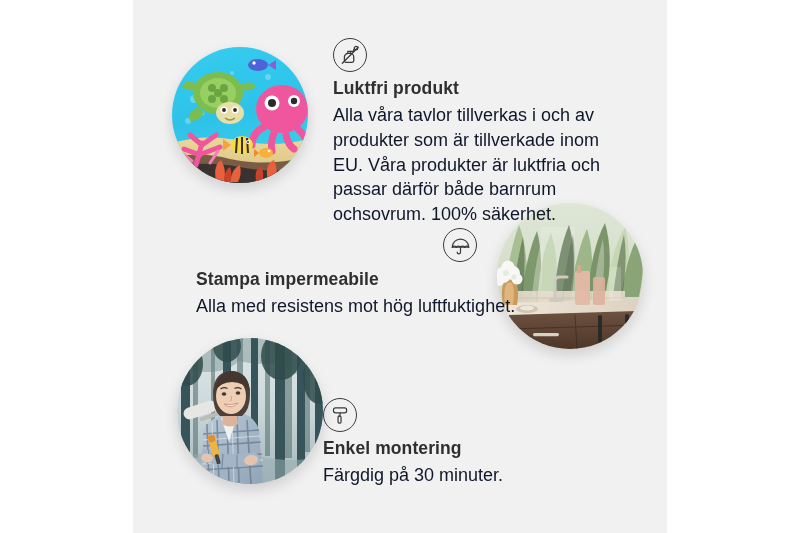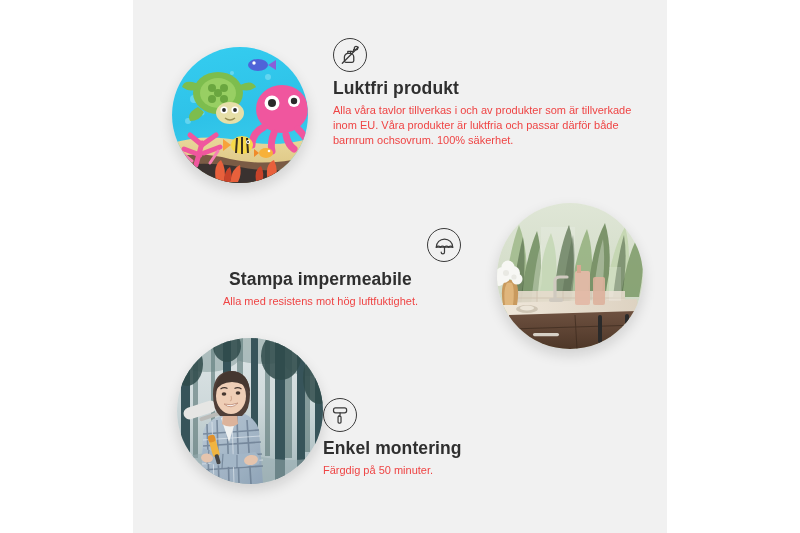--- a/index.html
+++ b/index.html
@@ -61,31 +61,31 @@
 
   .feat-title {
     font-size: 17.5px;
     font-weight: bold;
     color: #2f2f2f;
     margin: 6px 0 4px 0;
     letter-spacing: 0.1px;
     white-space: nowrap;
   }
   .feat-desc {
-    font-size: 11px;
+    font-size: 18px;
     line-height: 1.38;
-    color: #ef4444;
+    color: #0f172a;
   }
 
   
   #feature-odourless { left: 333px; top: 38px; width: 300px; }
   #feature-odourless .icon-circle { margin-left: 0; }
 
   
-  #feature-waterproof { left: 180px; top: 228px; width: 281px; text-align: center; }
+  #feature-waterproof { left: 196px; top: 228px; width: 281px; text-align: left; }
   #feature-waterproof .icon-wrap { display: flex; justify-content: flex-end; }
   #feature-waterproof .feat-title { margin-top: 7px; }
   #feature-waterproof .feat-desc { white-space: nowrap; }
 
   
   #feature-easy { left: 323px; top: 398px; width: 290px; }
 </style>
 </head>
 <body>
 
@@ -454,16 +454,16 @@
     <div class="icon-wrap">
       <div class="icon-circle">
         <svg width="21" height="21" viewBox="0 0 24 24" fill="none" stroke="#3b3b3b" stroke-width="1.4" stroke-linecap="round" stroke-linejoin="round">
           <rect x="4" y="3.4" width="15" height="5.6" rx="2.4"></rect>
           <path d="M11.5 9 v2.4 a1.4 1.4 0 0 1 -1.4 1.4 h-0.4"></path>
           <rect x="9.2" y="12.8" width="3.4" height="7.8" rx="1.2"></rect>
         </svg>
       </div>
     </div>
     <div class="feat-title">Enkel montering</div>
-    <div class="feat-desc">Färgdig på 50 minuter.</div>
+    <div class="feat-desc">Färgdig på 30 minuter.</div>
   </div>
 
 </div>
 
 </body></html>

